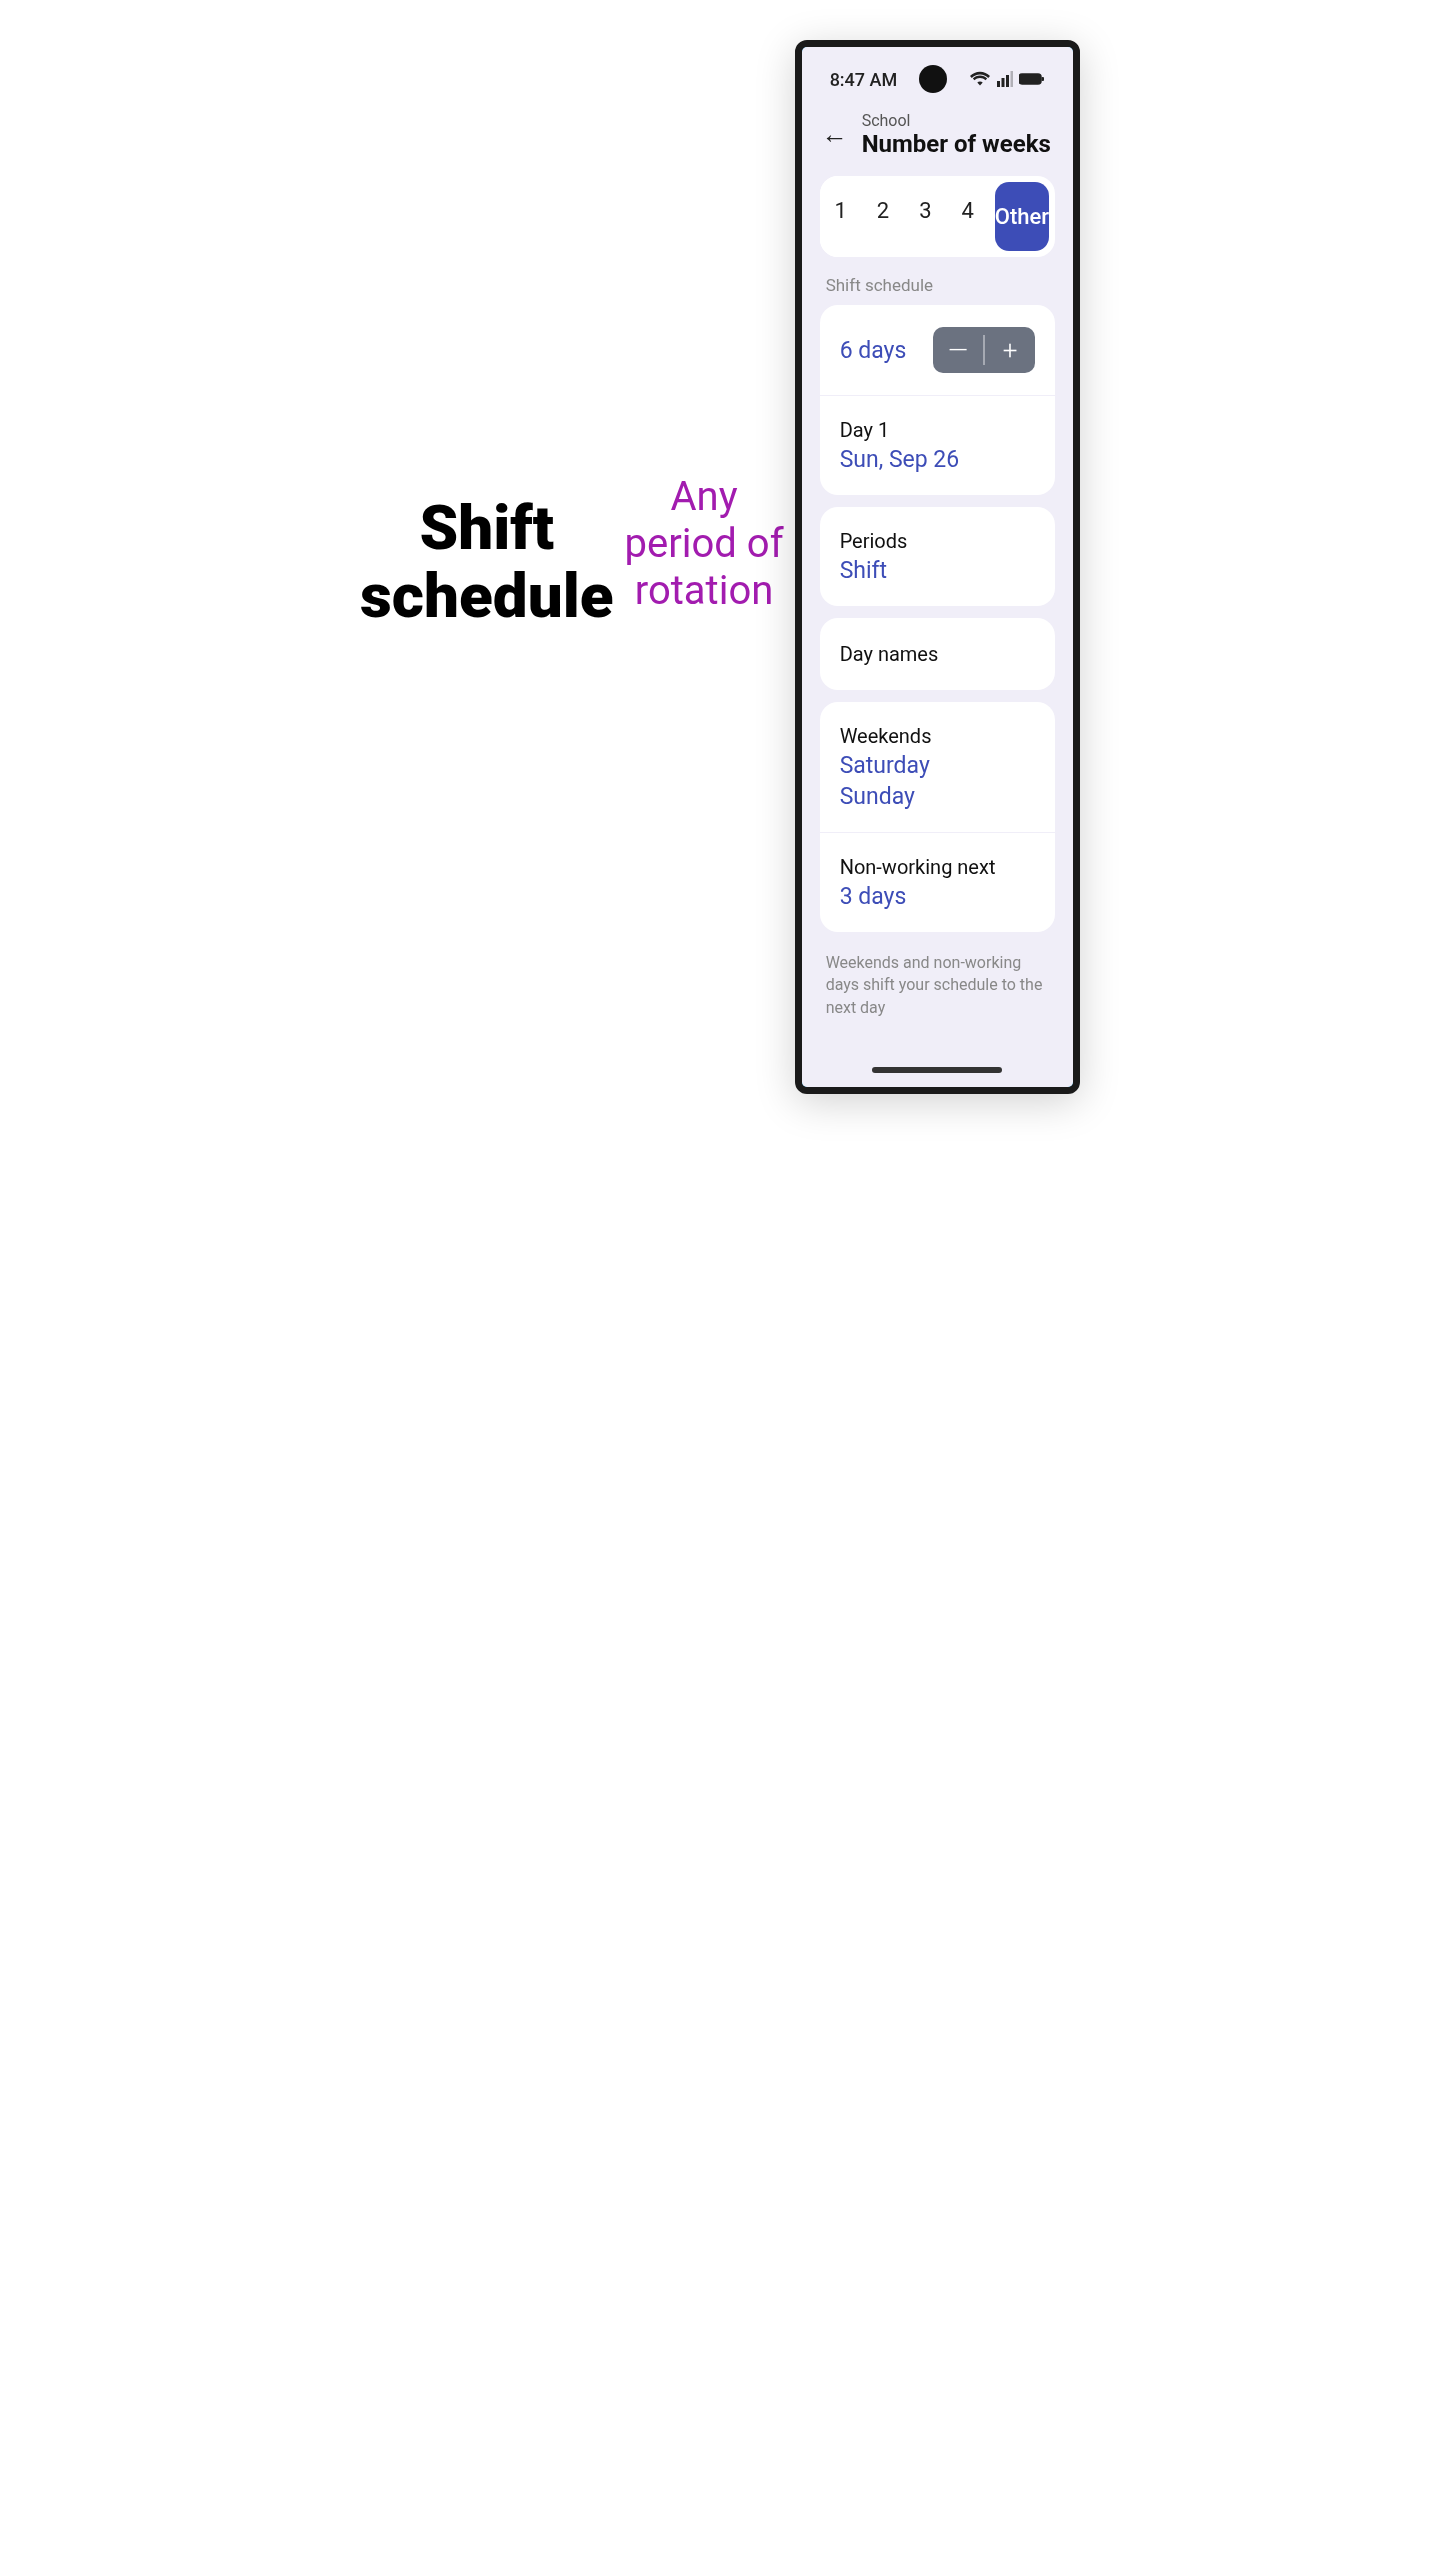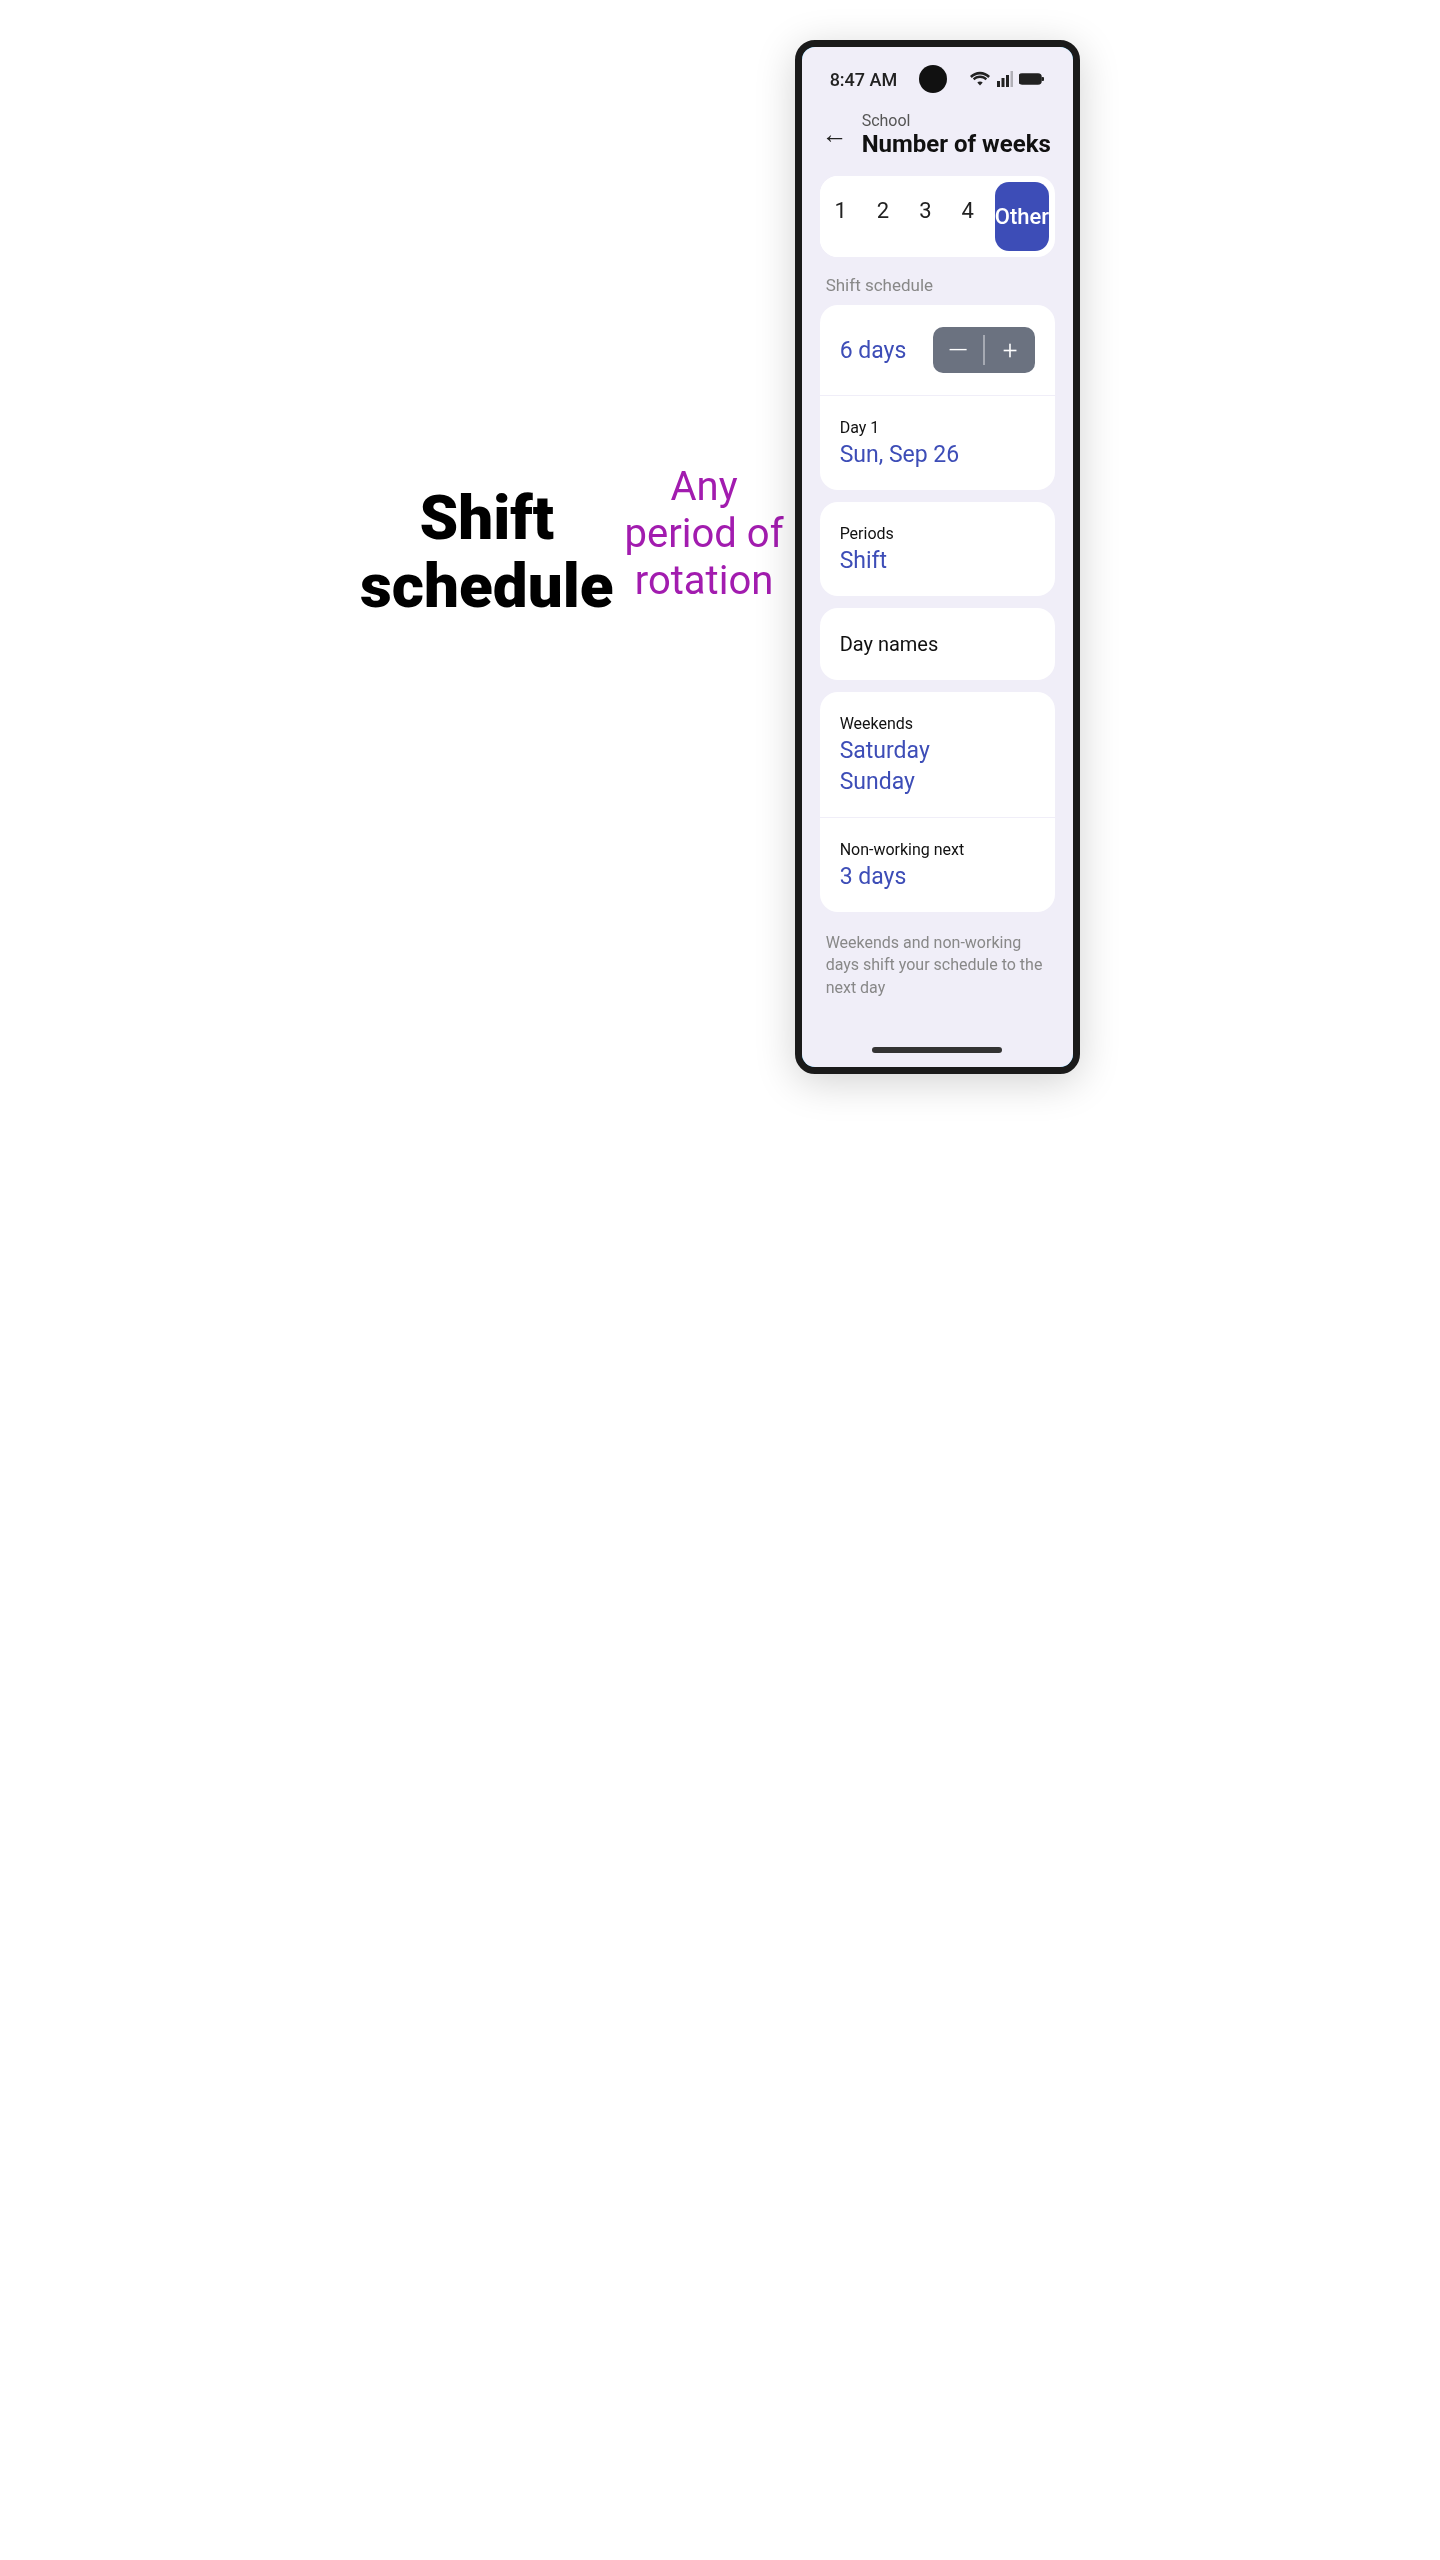--- a/index.html
+++ b/index.html
@@ -34,21 +34,21 @@
       font-size: 40px;
       font-weight: 400;
       color: #a21caf;
       text-align: center;
       margin-bottom: 48px;
     }
 
     .phone-frame {
       width: 590px;
       background: #0ea5e9;
-      border-radius: 20px;
+      border-radius: 12px;
       border: 7px solid #1a1a1a;
       overflow: hidden;
       position: relative;
       box-shadow: 0 8px 40px rgba(0,0,0,0.18);
     }
 
     
     .status-bar {
       background: #f0eef8;
       display: flex;
@@ -178,21 +178,21 @@
       border-bottom: none;
     }
 
     .card-row-left {
       display: flex;
       flex-direction: column;
       gap: 4px;
     }
 
     .card-row-title {
-      font-size: 16px;
+      font-size: 20px;
       font-weight: 400;
       color: #111;
     }
 
     .card-row-value {
       font-size: 23px;
       color: #3d4db7;
       font-weight: 400;
     }
 

